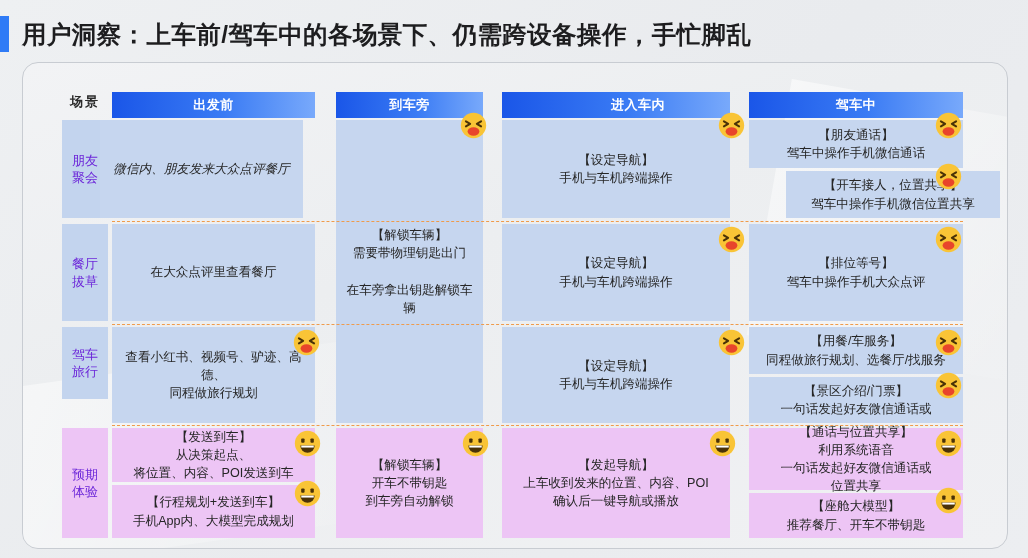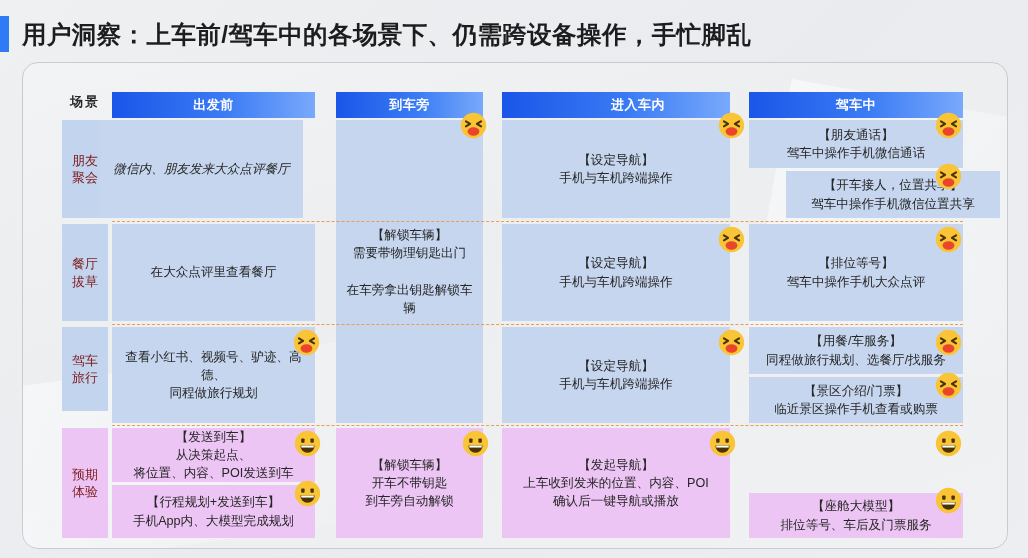--- a/index.html
+++ b/index.html
@@ -73,21 +73,21 @@
   }
   #scn-label {
     position: absolute; left: 62px; top: 90px; width: 46px; height: 24px;
     display: flex; align-items: center; justify-content: center;
     font-size: 13px; font-weight: bold; color: #2b2b2b; letter-spacing: 2px;
   }
 
   .rowlabel {
     position: absolute; left: 62px; width: 46px;
     display: flex; align-items: center; justify-content: center;
-    text-align: center; font-size: 13px; color: #7f1d1d; line-height: 1.32;
+    text-align: center; font-size: 13px; color: #6d28d9; line-height: 1.32;
   }
   .rowlabel.blue { background: #c3d4ee; }
   .rowlabel.pink { background: #edc5f5; }
 
   .cell {
     position: absolute;
     display: flex; align-items: center; justify-content: center;
     text-align: center; font-size: 12.6px; color: #262626; line-height: 1.45;
     padding: 4px 9px;
   }
@@ -139,21 +139,21 @@
     <div class="hdr" style="left:749px;top:92px;width:214px;">驾车中</div>
 
     <div class="rowlabel blue" style="top:120px;height:98px;">
         <span class="tx" style="white-space:pre-line">朋友
 聚会</span>
       </div>
     <div class="rowlabel blue" style="top:224px;height:97px;">
         <span class="tx" style="white-space:pre-line">餐厅
 拔草</span>
       </div>
-    <div class="rowlabel blue" style="top:327px;height:84px;">
+    <div class="rowlabel blue" style="top:327px;height:72px;">
         <span class="tx" style="white-space:pre-line">驾车
 旅行</span>
       </div>
     <div class="rowlabel pink" style="top:428px;height:110px;">
         <span class="tx" style="white-space:pre-line">预期
 体验</span>
       </div>
 
     <div class="cell blue" style="left:100px;top:120px;width:203px;height:98px;font-style:italic;">
       <span class="tx">微信内、朋友发来大众点评餐厅</span>
@@ -203,21 +203,21 @@
       <span class="tx">【设定导航】
 手机与车机跨端操作</span>
       </div>
 
     <div class="cell blue" style="left:749px;top:327px;width:214px;height:47px;">
       <span class="tx">【用餐/车服务】
 同程做旅行规划、选餐厅/找服务</span>
       </div>
     <div class="cell blue" style="left:749px;top:377px;width:214px;height:46px;">
       <span class="tx">【景区介绍/门票】
-临近景区操作手机查看或购票</span>
+一句话发起好友微信通话或</span>
       </div>
 
     <div class="cell pink" style="left:112px;top:428px;width:203px;height:54px;">
       <span class="tx">【发送到车】
 从决策起点、
 将位置、内容、POI发送到车</span>
       </div>
     <div class="cell pink" style="left:112px;top:485px;width:203px;height:53px;">
       <span class="tx">【行程规划+发送到车】
 手机App内、大模型完成规划</span>
@@ -228,23 +228,29 @@
 开车不带钥匙
 到车旁自动解锁</span>
       </div>
 
     <div class="cell pink" style="left:502px;top:428px;width:228px;height:110px;">
       <span class="tx">【发起导航】
 上车收到发来的位置、内容、POI
 确认后一键导航或播放</span>
       </div>
 
+    <div class="cell pink" style="left:749px;top:428px;width:214px;height:62px;">
+      <span class="tx">【通话与位置共享】
+利用系统语音
+一句话发起好友微信通话或
+位置共享</span>
+      </div>
     <div class="cell pink" style="left:749px;top:493px;width:214px;height:45px;">
       <span class="tx">【座舱大模型】
-排位等号、车后及门票服务</span>
+推荐餐厅、开车不带钥匙</span>
       </div>
 
     <div class="divider" style="left:112px;top:221px;width:851px;"></div>
     <div class="divider" style="left:112px;top:324px;width:851px;"></div>
     <div class="divider" style="left:112px;top:425px;width:851px;"></div>
 
     <div class="emo" style="left:460px;top:112px;">
       <svg viewBox="0 0 32 32">
           <circle cx="16" cy="16" r="15" fill="#f9c436"></circle>
           <path d="M7 11 l5 3 -5 3" stroke="#4a3207" stroke-width="2.4" fill="none" stroke-linecap="round" stroke-linejoin="round"></path>

